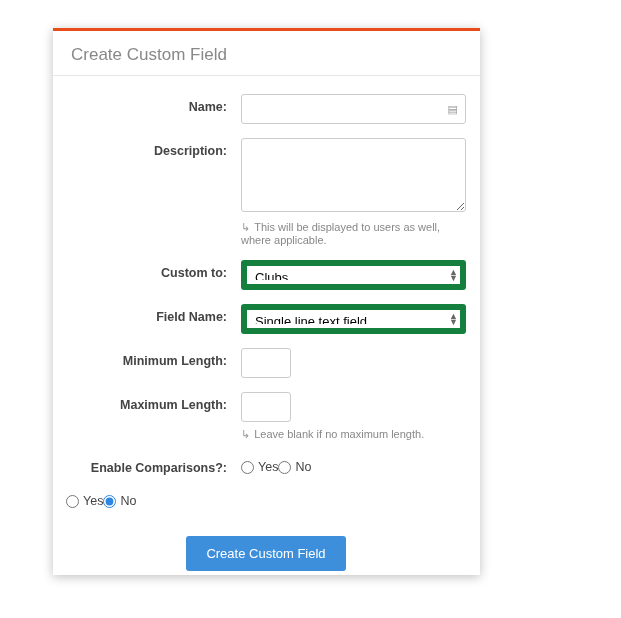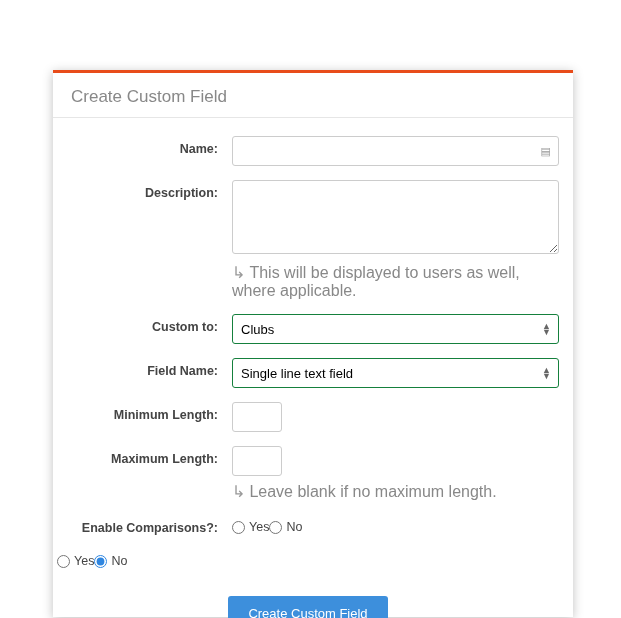--- a/index.html
+++ b/index.html
@@ -14,40 +14,39 @@
     .container {
       width: 621px;
       height: 618px;
       position: relative;
       background: #fff;
     }
     .panel {
       position: absolute;
       top: 28px;
       left: 53px;
-      width: 520px;
+      width: 427px;
       height: 547px;
       background: #fff;
       box-shadow: 0 2px 10px rgba(0,0,0,0.25);
-      margin-top: 42px;
     }
     .top-bar {
       height: 3px;
       background: #e84c1a;
       width: 100%;
     }
     .page-title {
       font-size: 17px;
       color: #888;
       font-weight: 400;
       padding: 14px 18px 10px 18px;
       border-bottom: 1px solid #e6e6e6;
     }
     .form {
-      padding: 18px 14px 0 4px;
+      padding: 18px 14px 0 13px;
     }
     .form-row {
       display: flex;
       margin-bottom: 14px;
     }
     .form-label {
       width: 175px;
       text-align: right;
       padding-right: 14px;
       padding-top: 6px;
@@ -74,21 +73,21 @@
       border: 1px solid #ccc;
       border-radius: 3px;
       padding: 6px 8px;
       font-size: 13px;
       resize: both;
       font-family: inherit;
     }
     .select-input {
       width: 100%;
       height: 30px;
-      border: 1px solid #15803d;
+      border: 6px solid #15803d;
       border-radius: 3px;
       padding: 4px 8px;
       font-size: 13px;
       background: #fff;
       appearance: none;
       -webkit-appearance: none;
       position: relative;
     }
     .select-wrap {
       position: relative;
@@ -106,21 +105,21 @@
     .small-input {
       width: 50px;
       height: 30px;
       border: 1px solid #ccc;
       border-radius: 3px;
       padding: 4px 6px;
       font-size: 13px;
     }
     .hint {
       margin-top: 6px;
-      font-size: 16px;
+      font-size: 11px;
       color: #888;
     }
     .hint-arrow {
       display: inline-block;
       margin-right: 4px;
       color: #999;
     }
     .radio-group {
       display: flex;
       align-items: center;

